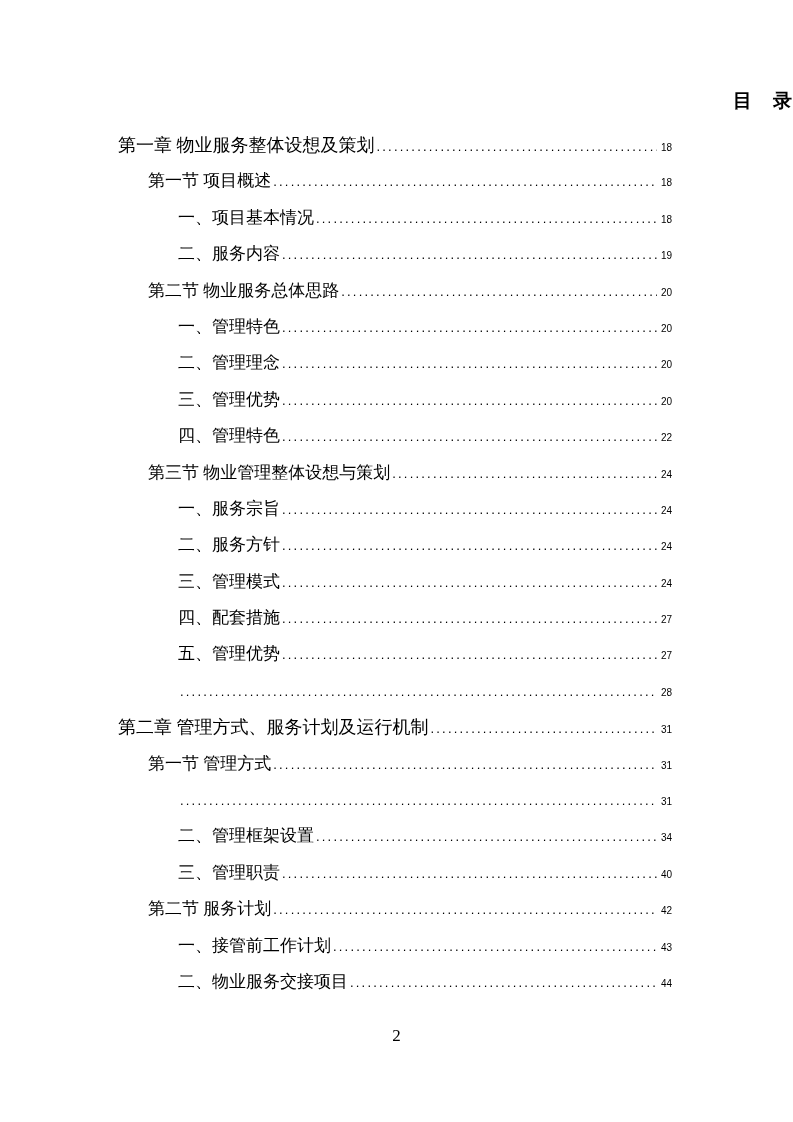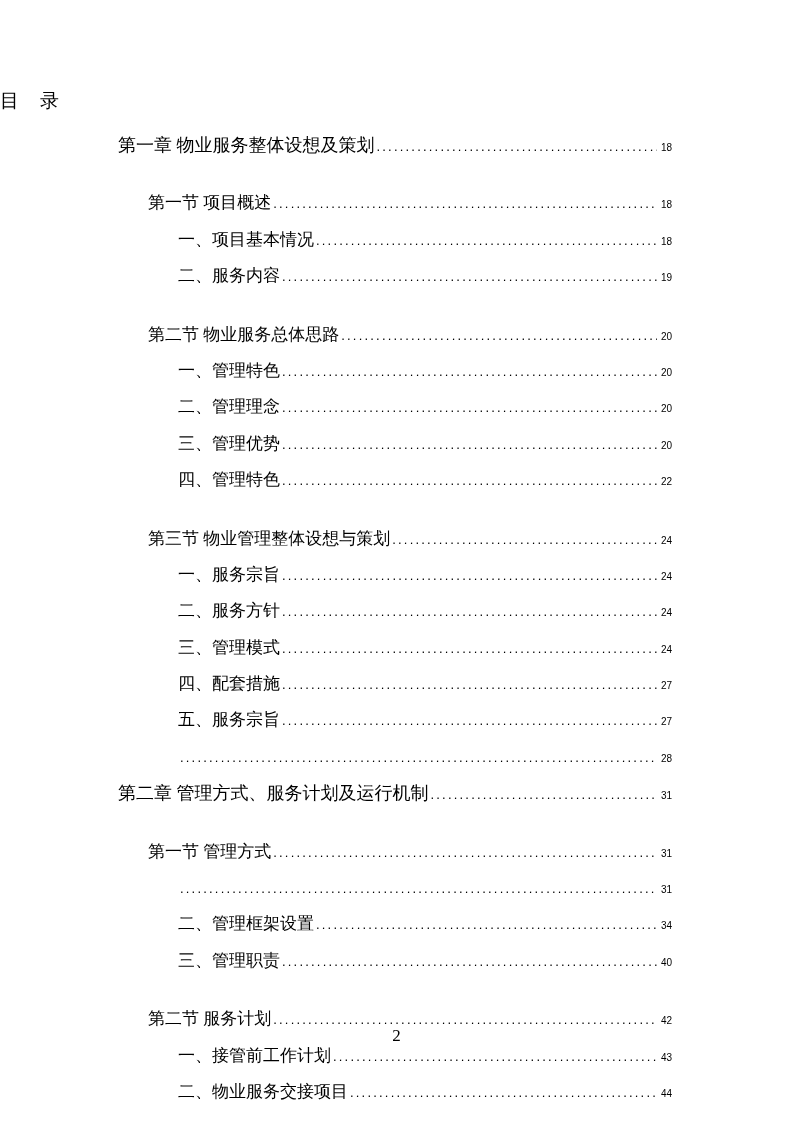--- a/index.html
+++ b/index.html
@@ -14,41 +14,41 @@
     background: #ffffff;
     overflow: hidden;
     font-family: "Liberation Serif", "DejaVu Serif", serif;
     color: #000000;
   }
   .doc-title {
     position: absolute;
     top: 88px;
     left: 0;
     width: 100%;
-    text-align: left;
+    text-align: right;
     font-size: 19px;
-    font-weight: normal;
+    font-weight: bold;
     letter-spacing: 1px;
   }
   .toc {
     position: absolute;
     top: 127px;
     left: 118px;
     right: 121px;
   }
   .toc-row {
     display: flex;
     align-items: baseline;
     height: 36.4px;
     line-height: 36.4px;
     font-size: 17px;
     text-align: right;
   }
   .toc-row.level-1 { padding-left: 0; font-size: 18px; }
-  .toc-row.level-2 { padding-left: 30px; margin-top: 22px; }
+  .toc-row.level-2 { padding-left: 30px; }
   .toc-row.level-3 { padding-left: 60px; }
   .toc-label {
     white-space: nowrap;
     flex-shrink: 0;
   }
   .toc-dots {
     flex: 1 1 auto;
     overflow: hidden;
     white-space: nowrap;
     margin: 0 4px 0 2px;
@@ -161,21 +161,21 @@
     <span class="toc-page">24</span>
   </div>
 
   <div class="toc-row level-3">
     <span class="toc-label">四、配套措施</span>
     <span class="toc-dots"></span>
     <span class="toc-page">27</span>
   </div>
 
   <div class="toc-row level-3">
-    <span class="toc-label">五、服务宗旨</span>
+    <span class="toc-label">五、管理优势</span>
     <span class="toc-dots"></span>
     <span class="toc-page">27</span>
   </div>
 
   <div class="toc-row level-3">
     <span class="toc-dots"></span>
     <span class="toc-page">28</span>
   </div>
 
   <div class="toc-row level-1">

